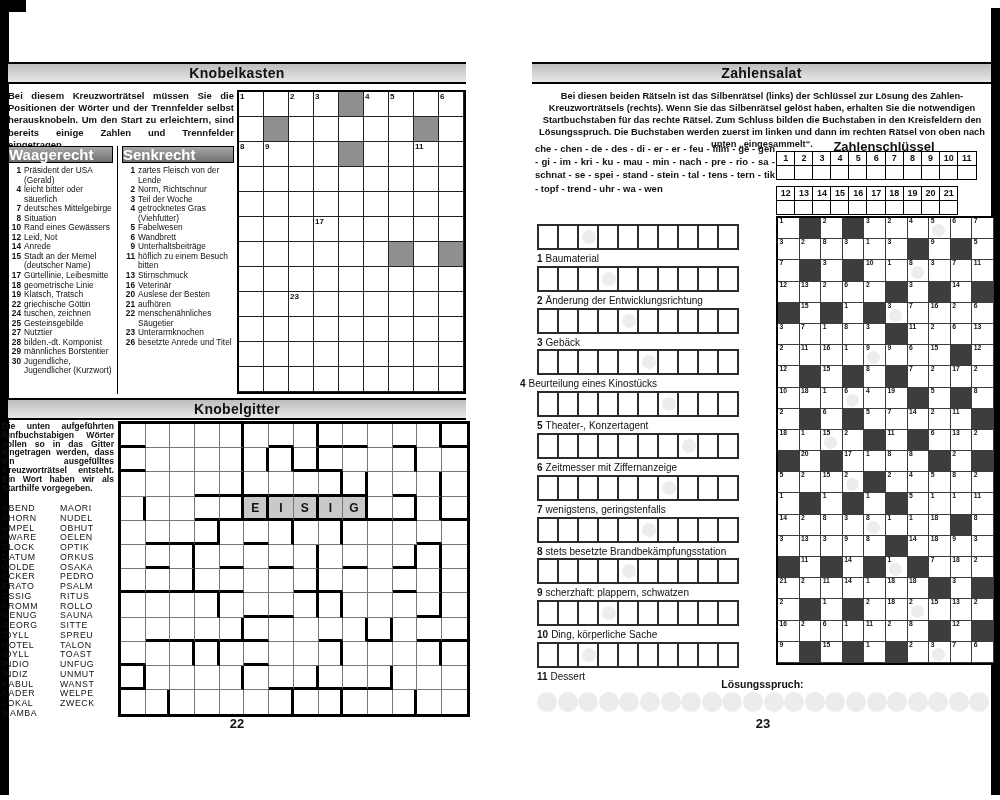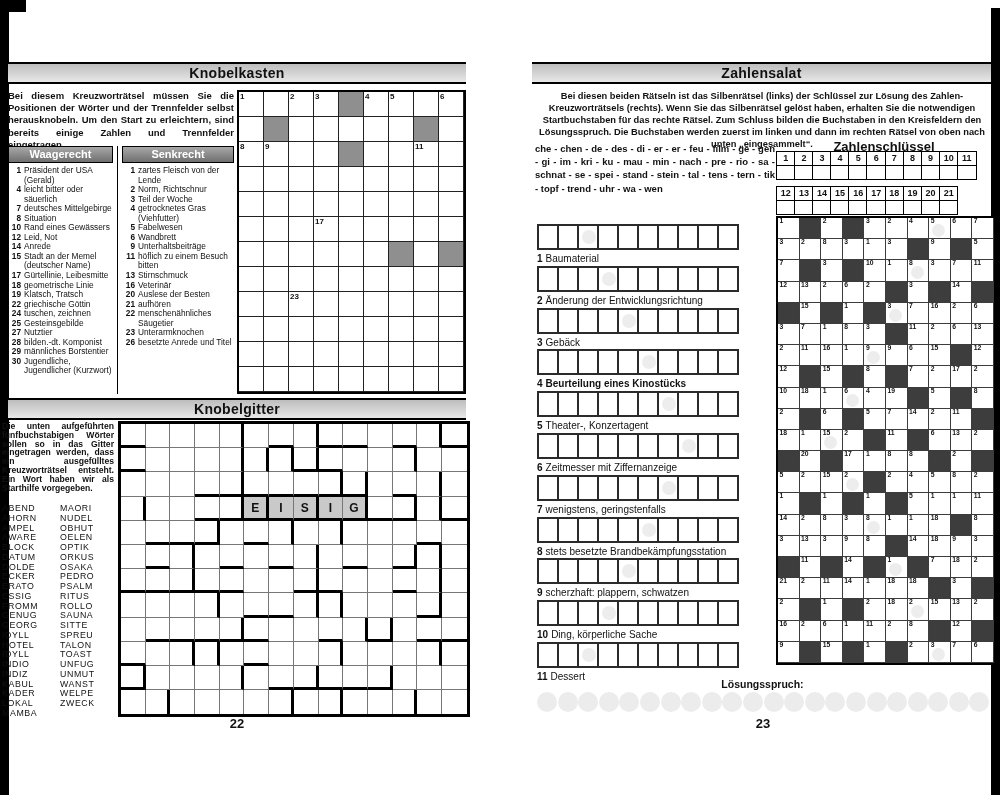--- a/index.html
+++ b/index.html
@@ -6,21 +6,21 @@
   .canvas{position:relative;width:1000px;height:800px;background:#ffffff;overflow:hidden;
           font-family:"Liberation Sans",sans-serif;color:#111;}
   .edge{position:absolute;background:#000;}
   
   .hdr-bar{position:absolute;height:18px;background:linear-gradient(180deg,#bdbdbd,#e8e8e8);
            border-top:2px solid #000;border-bottom:2px solid #000;text-align:center;
            font-weight:bold;font-size:14px;line-height:18px;letter-spacing:.3px;}
   .intro{position:absolute;font-weight:bold;font-size:9.5px;line-height:12.2px;text-align:justify;}
   .intro-center{position:absolute;font-weight:bold;font-size:9.3px;line-height:12px;text-align:center;}
   .colhdr{position:absolute;background:linear-gradient(180deg,#a8a8a8,#6f6f6f);color:#fff;
-          font-weight:bold;font-size:11px;height:15px;line-height:15px;text-align:center;border:1px solid #000;}
+          font-weight:bold;font-size:15px;height:15px;line-height:15px;text-align:left;border:1px solid #000;}
   .cluelist{position:absolute;font-size:8.3px;line-height:9.55px;}
   .clue{display:flex;}
   .clue .n{width:13px;text-align:right;font-weight:bold;flex:none;padding-right:3px;}
   .clue .t{flex:1;}
   .vline{position:absolute;width:1px;background:#000;}
   
   .xgrid{position:absolute;border:2px solid #000;display:grid;background:#fff;}
   .xgrid .cell{border-right:1px solid #222;border-bottom:1px solid #222;position:relative;background:#fff;}
   .xgrid .cell.gray{background:#8f8f8f;}
   .cell .cn{position:absolute;top:0;left:1px;font-size:8px;font-weight:bold;}
@@ -631,21 +631,21 @@
           <div class="abox"></div>
           <div class="abox"></div>
           <div class="abox">
             <div class="circ"></div>
           </div>
           <div class="abox"></div>
           <div class="abox"></div>
           <div class="abox"></div>
           <div class="abox"></div>
         </div>
-        <div class="alabel" style="left: 537px; top: 378.4px; font-weight: bold;"><b>4</b>Beurteilung eines Kinostücks</div>
+        <div class="alabel" style="left: 520px; top: 378.4px;"><b>4</b>Beurteilung eines Kinostücks</div>
         <div class="boxrow" style="left: 537px; top: 391.2px;">
           <div class="abox first"></div>
           <div class="abox"></div>
           <div class="abox"></div>
           <div class="abox"></div>
           <div class="abox"></div>
           <div class="abox"></div>
           <div class="abox">
             <div class="circ"></div>
           </div>

